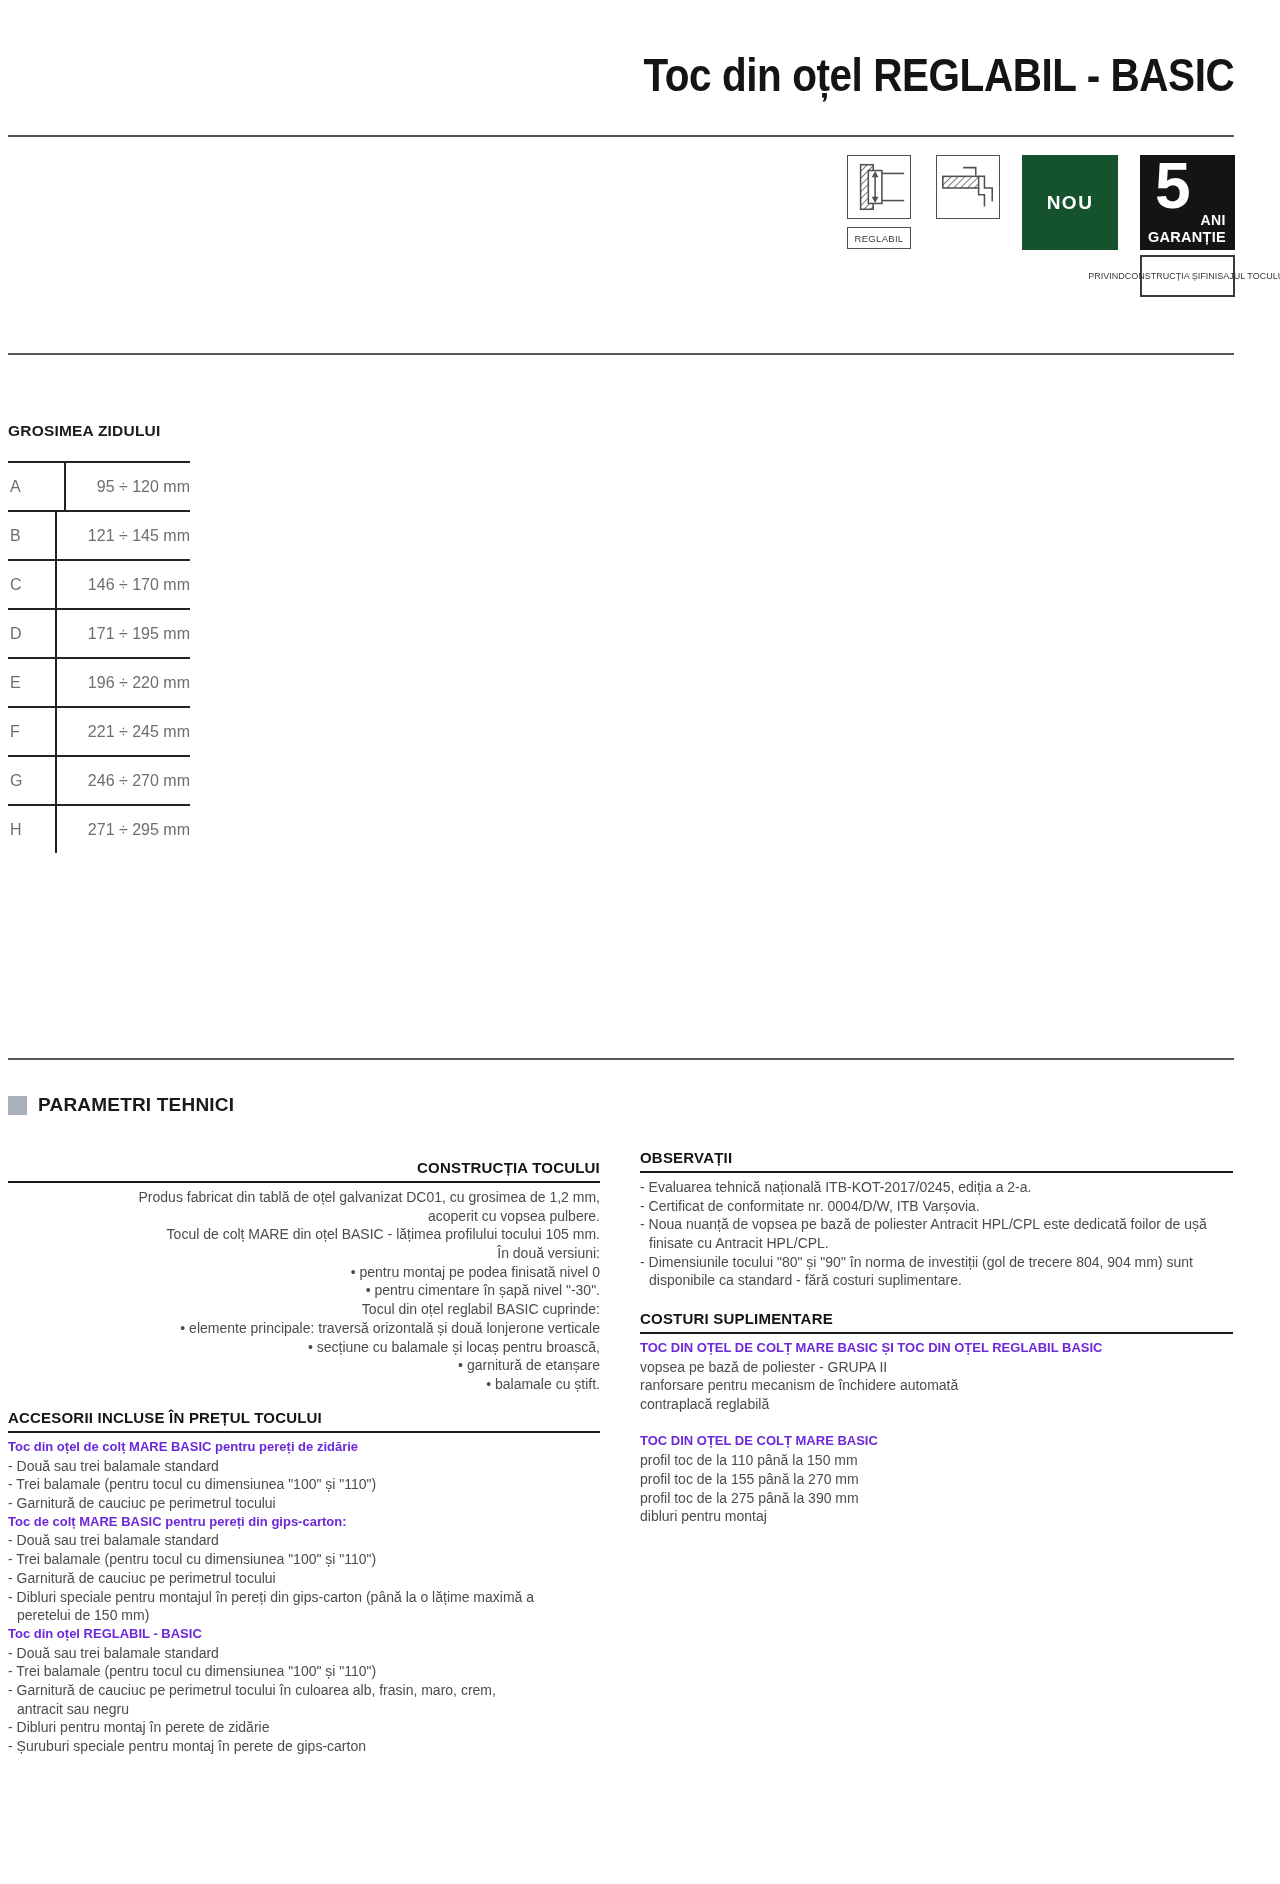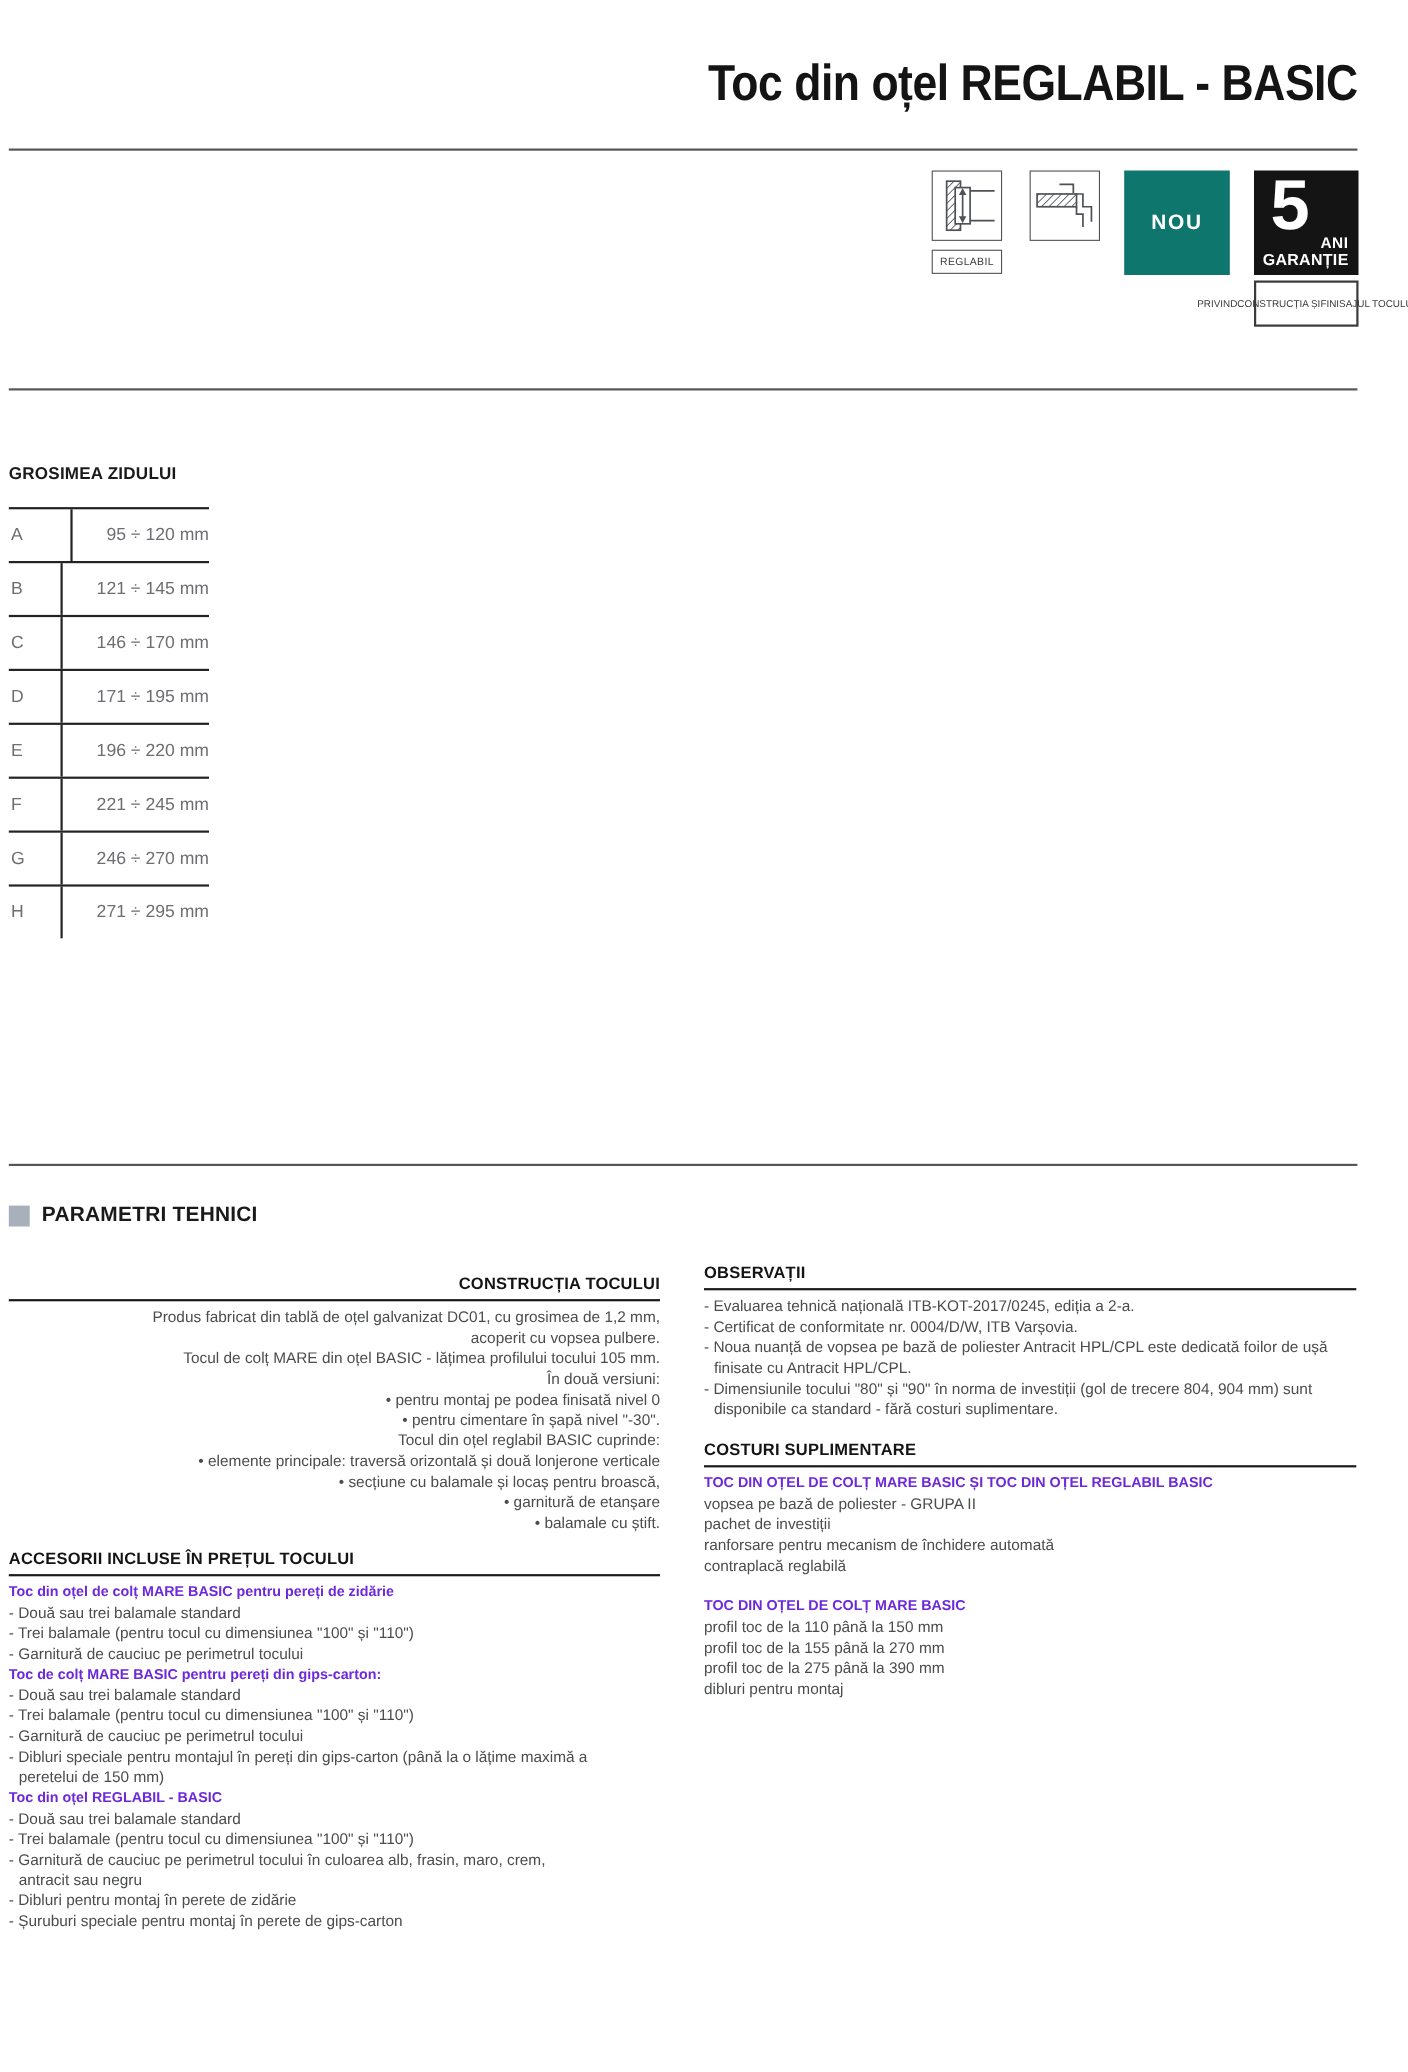--- a/index.html
+++ b/index.html
@@ -16,21 +16,21 @@
 
   .icon-box { position:absolute; width:64px; height:64px; border:1.5px solid #4f5156; background:#fff; }
   .icon-box svg { width:100%; height:100%; display:block; }
   .icon1 { left:847px; top:107px; }
   .icon2 { left:936px; top:107px; }
   .icon-label { position:absolute; left:847px; top:179px; width:64px; height:22px;
     border:1.5px solid #4f5156; display:flex; align-items:center; justify-content:center;
     font-size:9.5px; color:#3a3a3c; letter-spacing:.3px; }
 
   .nou-badge { position:absolute; left:1022px; top:107px; width:96px; height:95px;
-    background:#0f766e; display:flex; align-items:center; justify-content:center;
+    background:#14532d; display:flex; align-items:center; justify-content:center;
     color:#fff; font-weight:bold; font-size:19px; letter-spacing:1.5px; }
 
   .warranty-badge { position:absolute; left:1140px; top:107px; width:95px; height:95px;
     background:#141414; color:#fff; }
   .warranty-badge .num { position:absolute; left:15px; top:-2px; font-size:64px; font-weight:bold; line-height:1.05; }
   .warranty-badge .ani { position:absolute; right:9px; top:57px; font-size:14px; font-weight:bold; letter-spacing:.5px; }
   .warranty-badge .gar { position:absolute; right:9px; bottom:5px; font-size:14.5px; font-weight:bold; letter-spacing:.3px; }
 
   .warranty-note { position:absolute; left:1140px; top:207px; width:95px; height:42px;
     border:2px solid #3a3a3c; display:flex; flex-direction:row; align-items:center; justify-content:center; }
@@ -259,21 +259,20 @@
   </div>
 
   <div class="col-block extra-costs">
     <div class="sec-head">COSTURI SUPLIMENTARE</div>
     <div class="lines">
 
         <div class="line bold">TOC DIN OȚEL DE COLȚ MARE BASIC ȘI TOC DIN OȚEL REGLABIL BASIC</div>
 
         <div class="line normal">vopsea pe bază de poliester - GRUPA II</div>
 
-        <div class="line normal">pachet de investiții</div>
 
         <div class="line normal">ranforsare pentru mecanism de închidere automată</div>
 
         <div class="line normal">contraplacă reglabilă</div>
 
         <div class="line gap"></div>
 
         <div class="line bold">TOC DIN OȚEL DE COLȚ MARE BASIC</div>
 
         <div class="line normal">profil toc de la 110 până la 150 mm</div>

